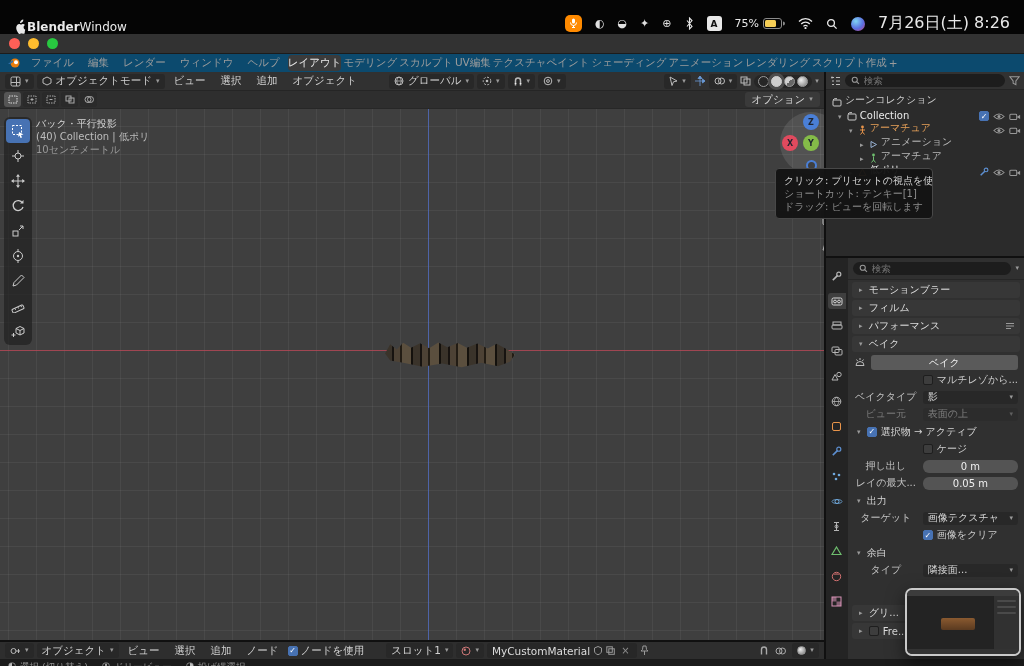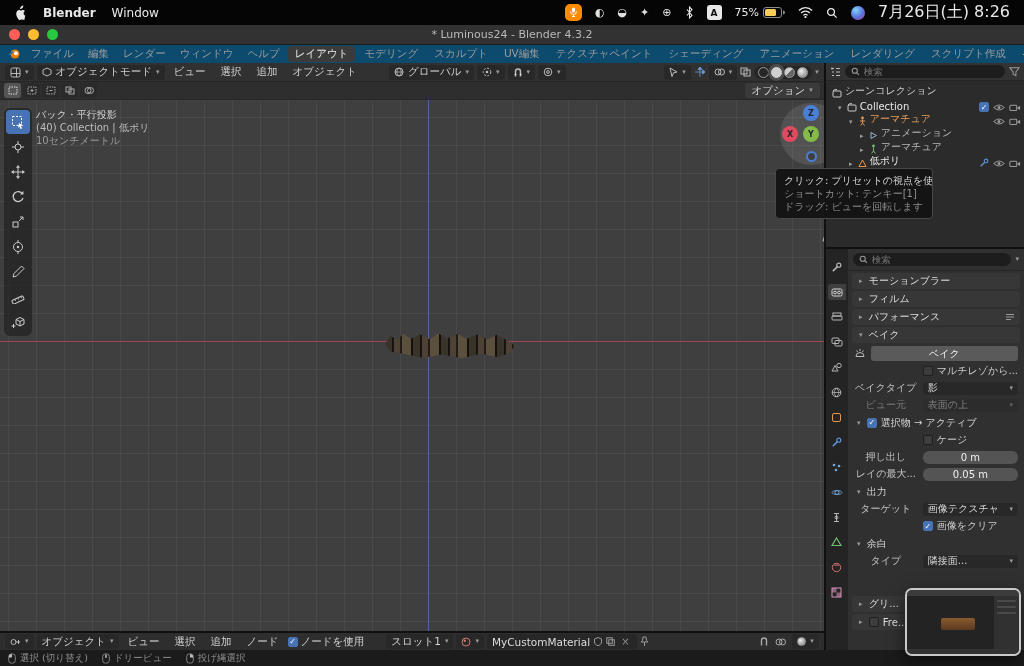--- a/index.html
+++ b/index.html
@@ -1,37 +1,37 @@
 <!DOCTYPE html>
 <html><head>
 <meta charset="utf-8">
 <style>
 *{margin:0;padding:0;box-sizing:border-box}
 html,body{width:1024px;height:666px;overflow:hidden;background:#000;
   font-family:"DejaVu Sans","Liberation Sans",sans-serif;color:#ccc;}
 svg{display:block}
 
-.menubar{height:25px;background:#050505;display:flex;align-items:center;padding:0 14px;gap:16px;font-size:12px;color:#e9e9e9}
+.menubar{height:34px;background:#050505;display:flex;align-items:flex-end;padding:0 14px;gap:0;font-size:12px;color:#e9e9e9}
 .mb-app{font-weight:bold}
 .mb-right{margin-left:auto;display:flex;align-items:center;gap:13px}
 .mic-badge{width:17px;height:17px;border-radius:5px;background:#ff8a00;display:flex;align-items:center;justify-content:center}
 .mb-ic{font-size:11px;color:#e0e0e0;line-height:1}
 .kbd-a{width:15px;height:15px;border-radius:3px;background:#e8e8e8;color:#111;font-size:9px;font-weight:bold;display:flex;align-items:center;justify-content:center}
 .batt{display:flex;align-items:center;gap:4px;font-size:11px}
 .user-dot{width:14px;height:14px;border-radius:50%;background:radial-gradient(circle at 35% 30%,#7fd4f2,#5b6fe0 55%,#c8407c)}
 .mb-date{font-size:16px}
 
 .titlebar{height:20px;background:#323232;border-bottom:1px solid #1c1c1c;position:relative;display:flex;align-items:center;padding:0 9px}
 .tl{width:11px;height:11px;border-radius:50%;margin-right:8px}
 .tl.r{background:#ff5f57}.tl.y{background:#febc2e}.tl.g{background:#28c840}
 .win-title{position:absolute;left:0;right:0;text-align:center;font-size:11px;color:#b9b9b9;pointer-events:none}
 
 .topbar{height:18px;background:#0c4a6e;display:flex;align-items:center;font-size:10.5px;color:#9c9c9c;padding:0 4px;white-space:nowrap;overflow:hidden}
 .tb-menu{padding:0 7px;cursor:default}
-.tab{padding:1px 7px;border-radius:4px;margin:0 1px;color:#9c9c9c}
+.tab{padding:1px 0;border-radius:4px;margin:0 1px;color:#9c9c9c}
 .tab.active{background:#3b3b3b;color:#ececec}
 .xbtn{color:#8d8d8d;font-size:10px;padding:0 2px}
 
 .main{height:587px;display:flex}
 .vp-col{width:846px;display:flex;flex-direction:column;background:#3f3f3f}
 .vp-header{height:19px;background:#313131;border-bottom:1px solid #252525;display:flex;align-items:center;gap:3px;padding:0 5px;font-size:10.5px;color:#d2d2d2;white-space:nowrap;overflow:hidden}
 .vp-toolhdr{height:18px;background:#2e2e2e;border-bottom:1px solid #272727;display:flex;align-items:center;gap:2px;padding:0 4px}
 .pill{display:inline-flex;align-items:center;gap:4px;background:#282828;border-radius:3px;padding:0 5px;height:15px}
 .menu-i{padding:0 6px}
 .chev{font-size:7px;color:#9a9a9a;line-height:1}
@@ -169,21 +169,20 @@
       </span>
     <span class="user-dot"></span>
     <span class="mb-date">7月26日(土) 8:26</span>
   </div>
 </div>
 
 <div class="titlebar">
   <span class="tl r"></span>
   <span class="tl y"></span>
   <span class="tl g"></span>
-  <span class="win-title">* Luminous24 - Blender 4.3.2</span>
 </div>
 
 <div class="topbar">
   <span style="margin:0 3px">
       <svg width="14" height="12" viewBox="0 0 14 12">
         <circle cx="8" cy="6" r="4.5" fill="#e87d0d"></circle>
         <circle cx="9" cy="5.2" r="2" fill="#fff"></circle>
         <path d="M1 7L6 3v2L3 7Z" fill="#2f6ea8"></path>
       </svg>
     </span>

